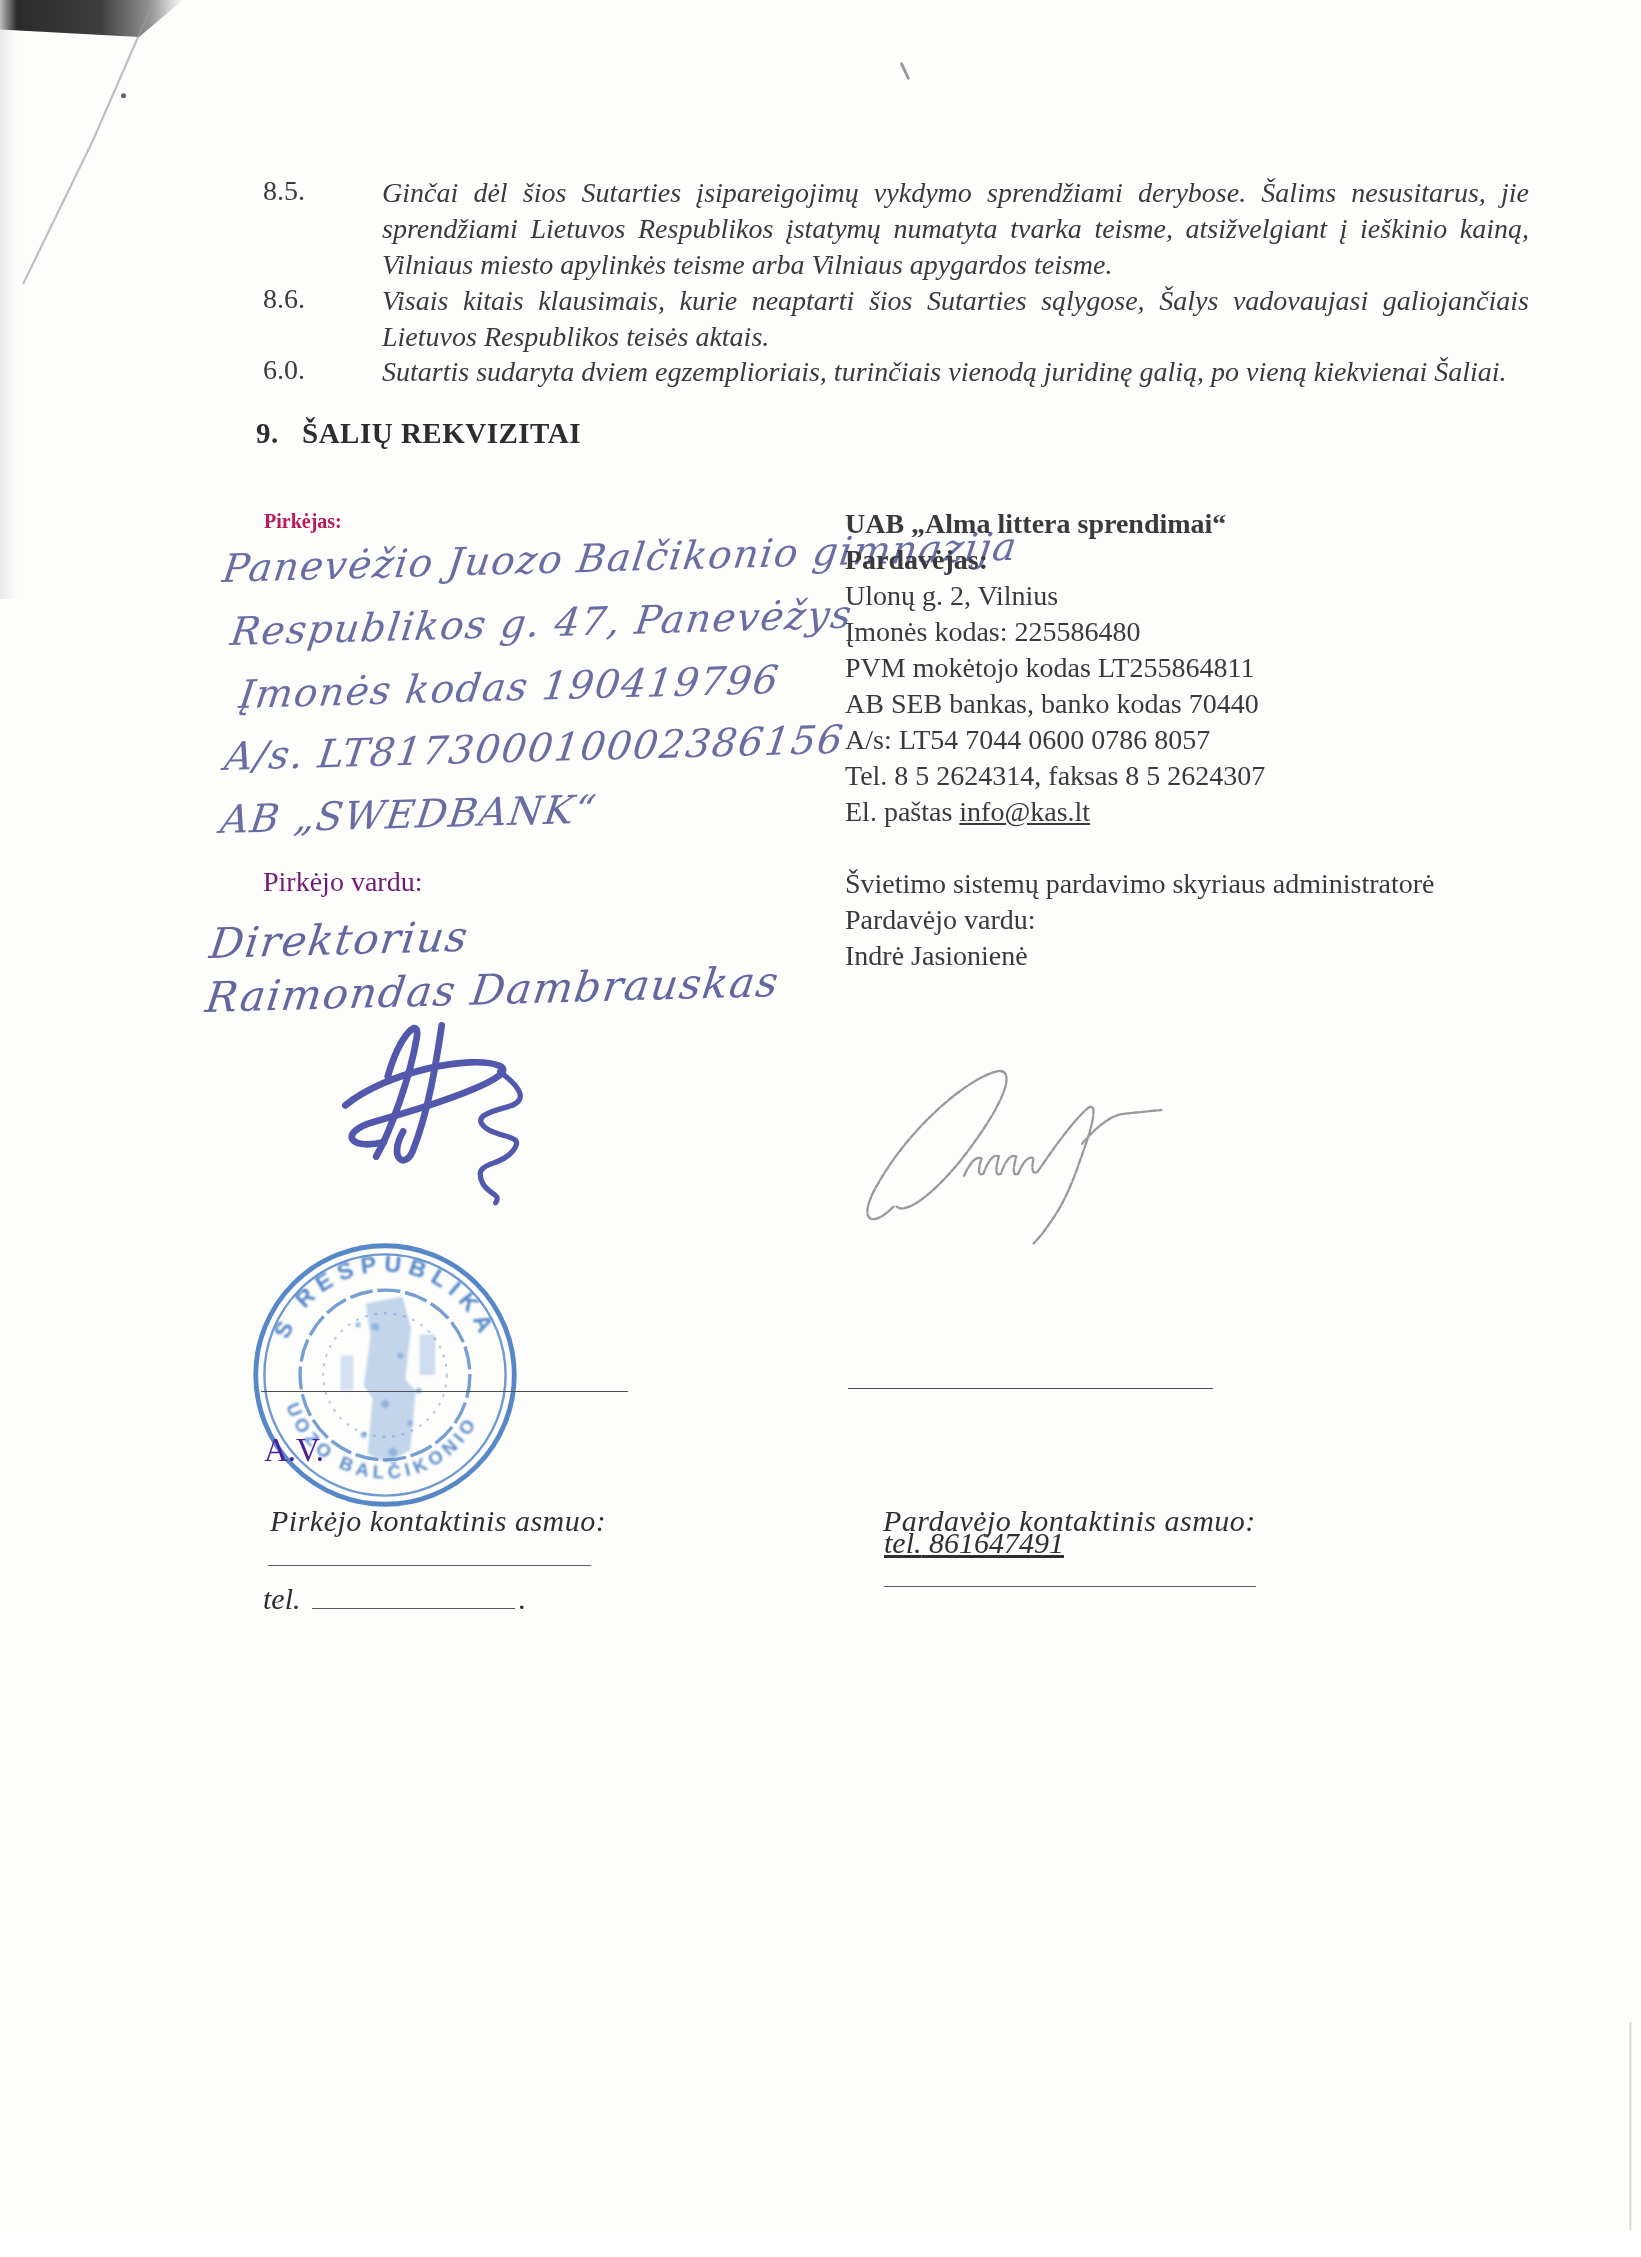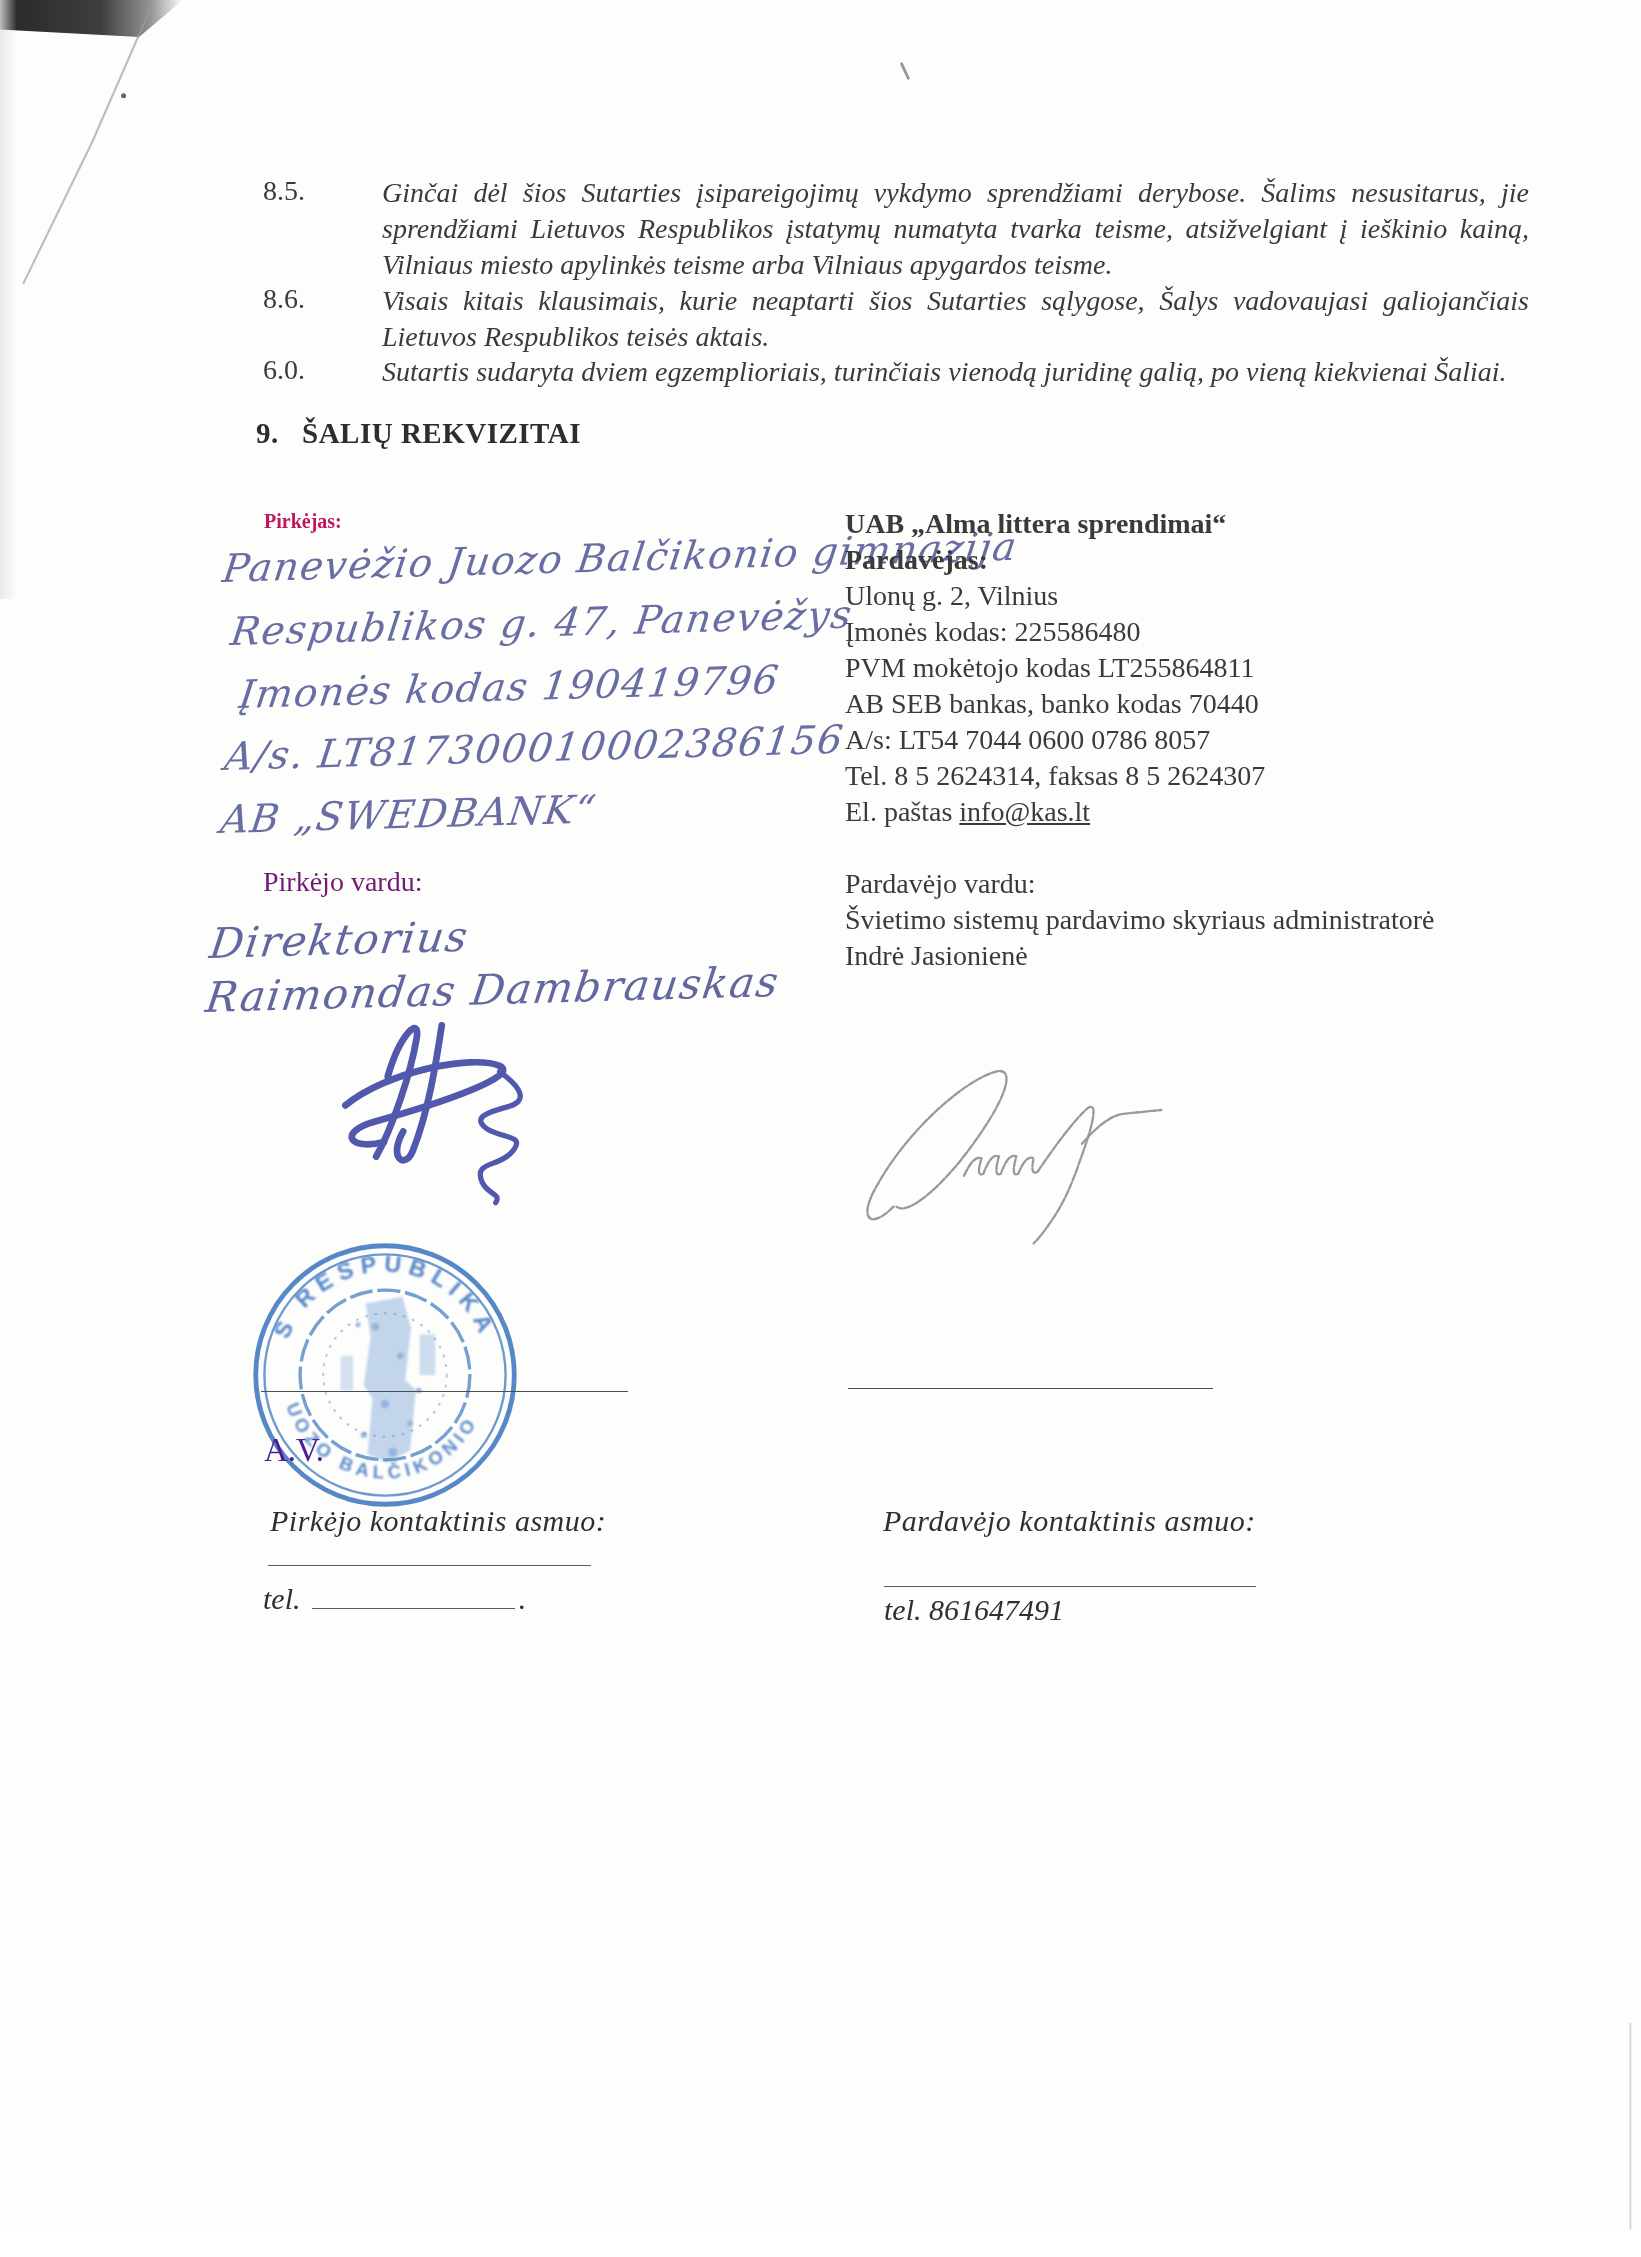--- a/index.html
+++ b/index.html
@@ -96,22 +96,22 @@
     <div>A/s: LT54 7044 0600 0786 8057</div>
     <div>Tel. 8 5 2624314, faksas 8 5 2624307</div>
     <div>
       <span>El. paštas</span>
       <span class="email-link">info@kas.lt</span>
     </div>
   </div>
 
   <div class="behalf-label" style="left:263px; top:866px;">Pirkėjo vardu:</div>
   <div class="rep-block">
+    <div>Švietimo sistemų pardavimo skyriaus administratorė</div>
     <div>Pardavėjo vardu:</div>
-    <div>Švietimo sistemų pardavimo skyriaus administratorė</div>
     <div>Indrė Jasionienė</div>
   </div>
 
   <div class="hand name" style="left:207px; top:919px;">Direktorius</div>
   <div class="hand name" style="left:203px; top:973px;">Raimondas Dambrauskas</div>
 
   <svg class="sig-ink" style="left:328px; top:1004px;" width="241" height="222" viewBox="0 0 250 230">
     <g fill="none" stroke="#4950a8" stroke-width="7" stroke-linecap="round" opacity="0.95">
       <path d="M62,75 C75,30 96,12 92,35 C86,72 66,130 50,158"></path>
       <path d="M118,22 C112,62 104,112 88,152 C80,172 62,160 78,132"></path>
@@ -171,19 +171,19 @@
 
   <div class="contact-label" style="left:270px; top:1504px; z-index:6;">Pirkėjo kontaktinis asmuo:</div>
   <div class="thin-line" style="left:268px; top:1565px; width:323px;"></div>
   <div class="tel-row" style="left:263px; top:1582px;">
     <span>tel.</span>
     <span style="display:inline-block; width:203px; border-bottom:1.9px solid #5a5a5a; margin:0 3.9px;"></span><span>.</span>
   </div>
 
   <div class="contact-label" style="left:883px; top:1504px;">Pardavėjo kontaktinis asmuo:</div>
   <div class="thin-line" style="left:884px; top:1586px; width:372px;"></div>
-  <div class="tel-row" style="left:884px; top:1593px;">
+  <div class="tel-row" style="left:884px; top:1526px;text-decoration:underline;">
     <span>tel.</span>
     <span>861647491</span>
   </div>
 
 </div>
 
 
 </body></html>

